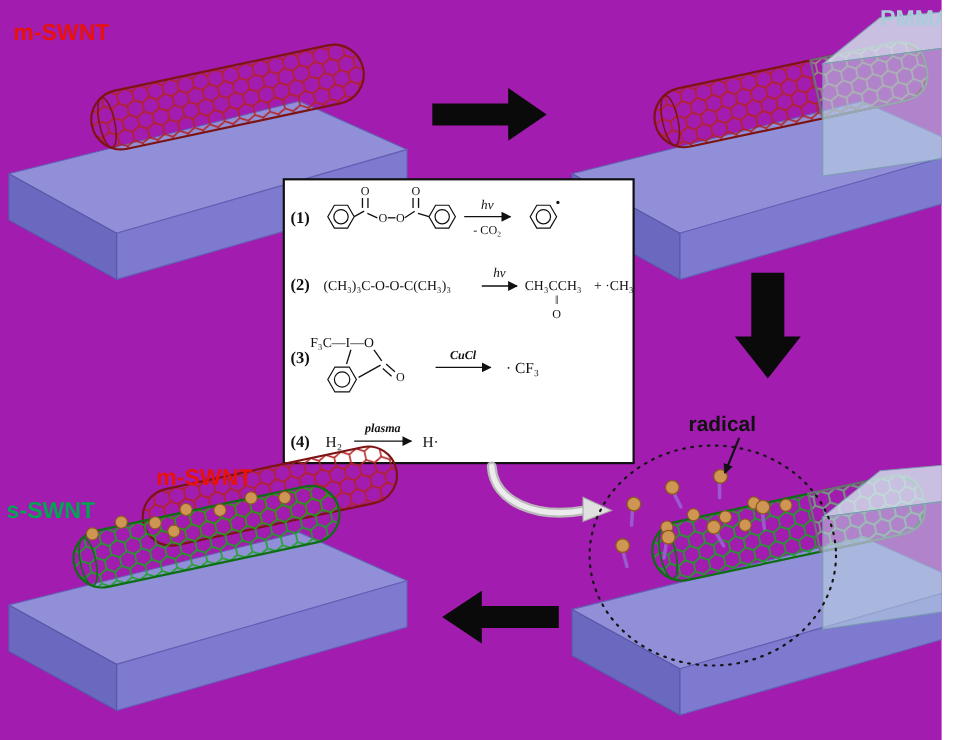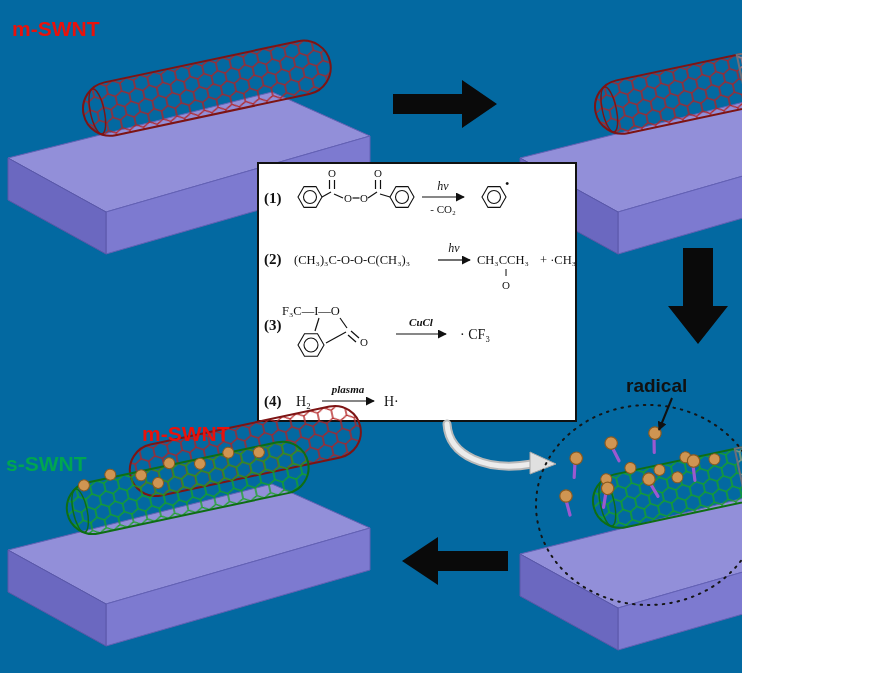--- a/index.html
+++ b/index.html
@@ -1,16 +1,16 @@
 <!DOCTYPE html>
 <html><head>
 <meta charset="utf-8">
 <style>
   html,body{margin:0;padding:0;background:#fff;}
-  .stage{position:relative;width:742px;height:673px;background:#0369a1;overflow:hidden;
+  .stage{position:relative;width:856px;height:673px;background:#a21caf;overflow:hidden;
          font-family:"Liberation Sans",sans-serif;}
   svg{display:block;}
   .lbl-red{fill:#e8120c;font:bold 21px "Liberation Sans",sans-serif;}
   .lbl-green{fill:#00a651;font:bold 21px "Liberation Sans",sans-serif;}
   .lbl-pmma{fill:#a9cdd8;font:bold 21px "Liberation Sans",sans-serif;}
   .lbl-radical{fill:#111;font:bold 19px "Liberation Sans",sans-serif;}
   .rnum{font:bold 15px "Liberation Serif",serif;fill:#111;}
   .chem{font:12.5px "Liberation Serif",serif;fill:#111;}
   .chem-lg{font:14px "Liberation Serif",serif;fill:#111;}
   .atom{font:11px "Liberation Serif",serif;fill:#111;text-anchor:middle;}

